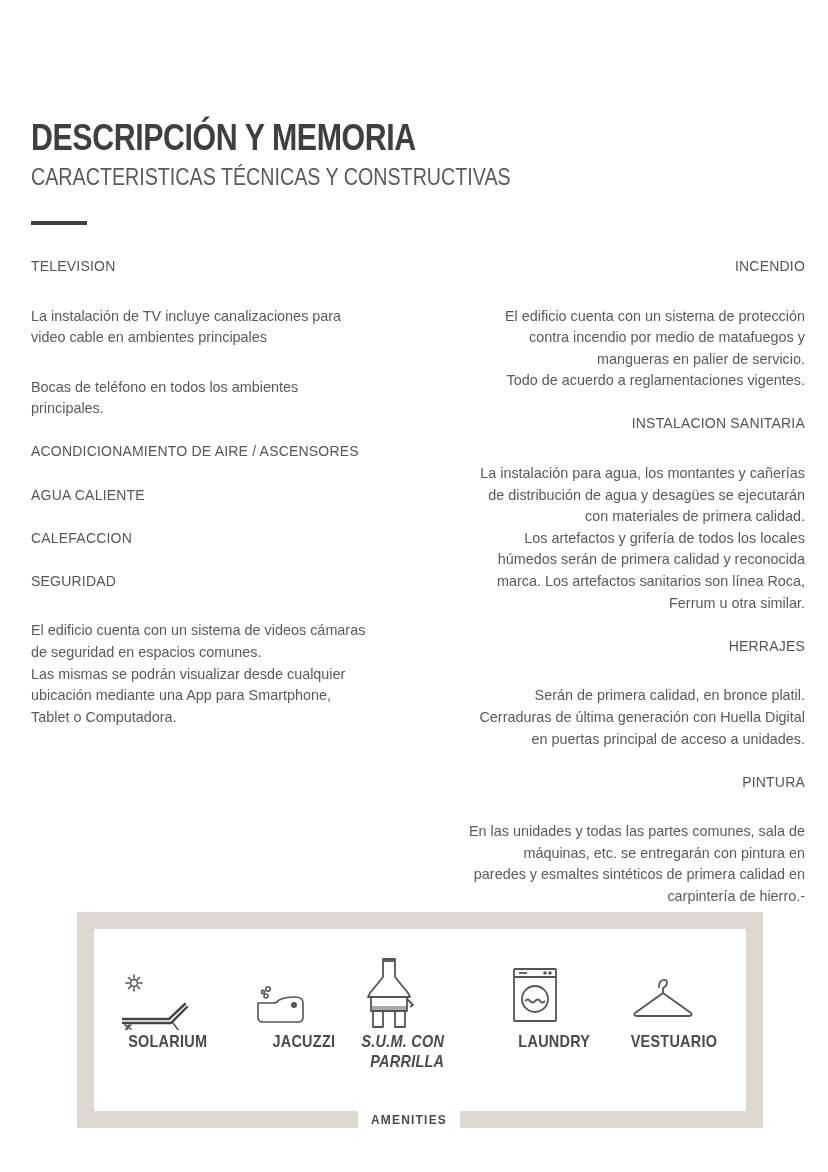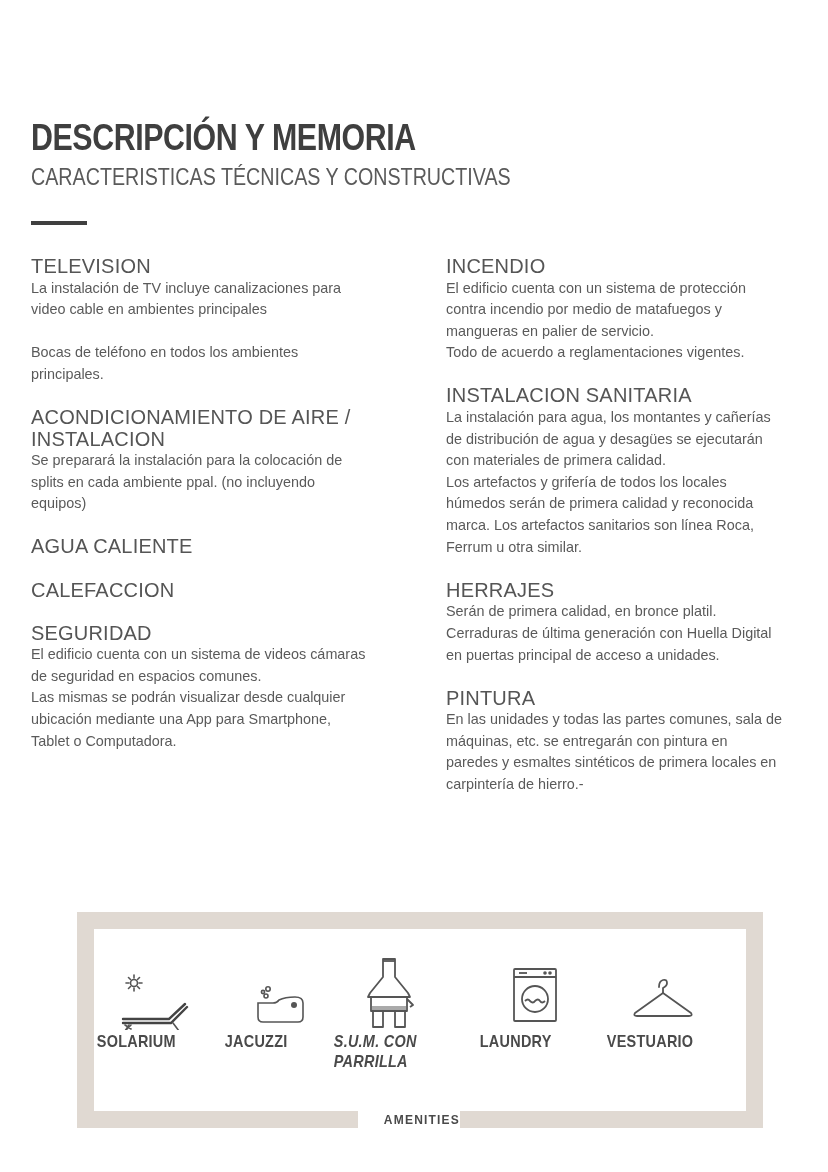--- a/index.html
+++ b/index.html
@@ -26,40 +26,40 @@
     }
     .rule {
       position: absolute; left: 31px; top: 221px; width: 56px; height: 4px;
       background: #3f3f3f;
     }
     .col {
       position: absolute; top: 256px;
       font-size: 14.4px; line-height: 21.6px; color: #5a5a5a;
     }
     .col.left { left: 31px; width: 400px; }
-    .col.right { left: 446px; width: 377px; }
+    .col.right { left: 428px; width: 377px; text-align: right; }
     .section { margin-bottom: 21.5px; }
     .section h3 {
-      font-weight: normal; font-size: 20px; color: #555;
+      font-weight: normal; font-size: 14px; color: #555;
       letter-spacing: 0.2px;
     }
-    .section p { white-space: pre-line; }
+    .section p { white-space: pre-line; margin-top: 28px; }
     .amen-box {
       position: absolute; left: 77px; top: 912px; width: 686px; height: 216px;
       border: 17px solid #e0d9d2;
       background: #fff;
     }
     .amen-label {
       position: absolute; left: 358px; top: 1108px; width: 102px; height: 24px;
-      background: #fff; text-align: right;
+      background: #fff; text-align: center;
       font-weight: bold; font-size: 12px; letter-spacing: 1.2px; color: #4a4a4a;
       line-height: 24px;
     }
     .amen-item {
-      position: absolute; top: 955px; width: 130px; text-align: left;
+      position: absolute; top: 955px; width: 130px; text-align: right;
     }
     .amen-icon { width: 130px; height: 75px; display: block; }
     .amen-name {
       display: block; margin-top: 2px;
       font-weight: bold; font-size: 17px; line-height: 20px; color: #4a4a4a;
       transform: scaleX(0.85); letter-spacing: 0.3px; white-space: pre-line;
     }
   </style>
 </head>
 <body>
@@ -72,24 +72,21 @@
   <div class="section">
     <h3>TELEVISION</h3>
     <p>La instalación de TV incluye canalizaciones para
 video cable en ambientes principales</p>
   </div>
   <div class="section">
     <p>Bocas de teléfono en todos los ambientes
 principales.</p>
   </div>
   <div class="section">
-    <h3>ACONDICIONAMIENTO DE AIRE / INSTALACION</h3>
-    <p>Se preparará la instalación para la colocación de
-splits en cada ambiente ppal. (no incluyendo
-equipos)</p>
+    <h3>ACONDICIONAMIENTO DE AIRE / ASCENSORES</h3>
   </div>
   <div class="section">
     <h3>AGUA CALIENTE</h3>
   </div>
   <div class="section">
     <h3>CALEFACCION</h3>
   </div>
   <div class="section">
     <h3>SEGURIDAD</h3>
     <p>El edificio cuenta con un sistema de videos cámaras
@@ -121,21 +118,21 @@
   <div class="section">
     <h3>HERRAJES</h3>
     <p>Serán de primera calidad, en bronce platil.
 Cerraduras de última generación con Huella Digital
 en puertas principal de acceso a unidades.</p>
   </div>
   <div class="section">
     <h3>PINTURA</h3>
     <p>En las unidades y todas las partes comunes, sala de
 máquinas, etc. se entregarán con pintura en
-paredes y esmaltes sintéticos de primera locales en
+paredes y esmaltes sintéticos de primera calidad en
 carpintería de hierro.-</p>
   </div>
 </div>
 
 <div class="amen-box"></div>
 <div class="amen-label">AMENITIES</div>
 
 <div class="amen-item" style="left:87px;">
   <svg class="amen-icon" viewBox="0 0 130 75">
     <g stroke="#555" stroke-width="1.6" fill="none" stroke-linecap="round">

